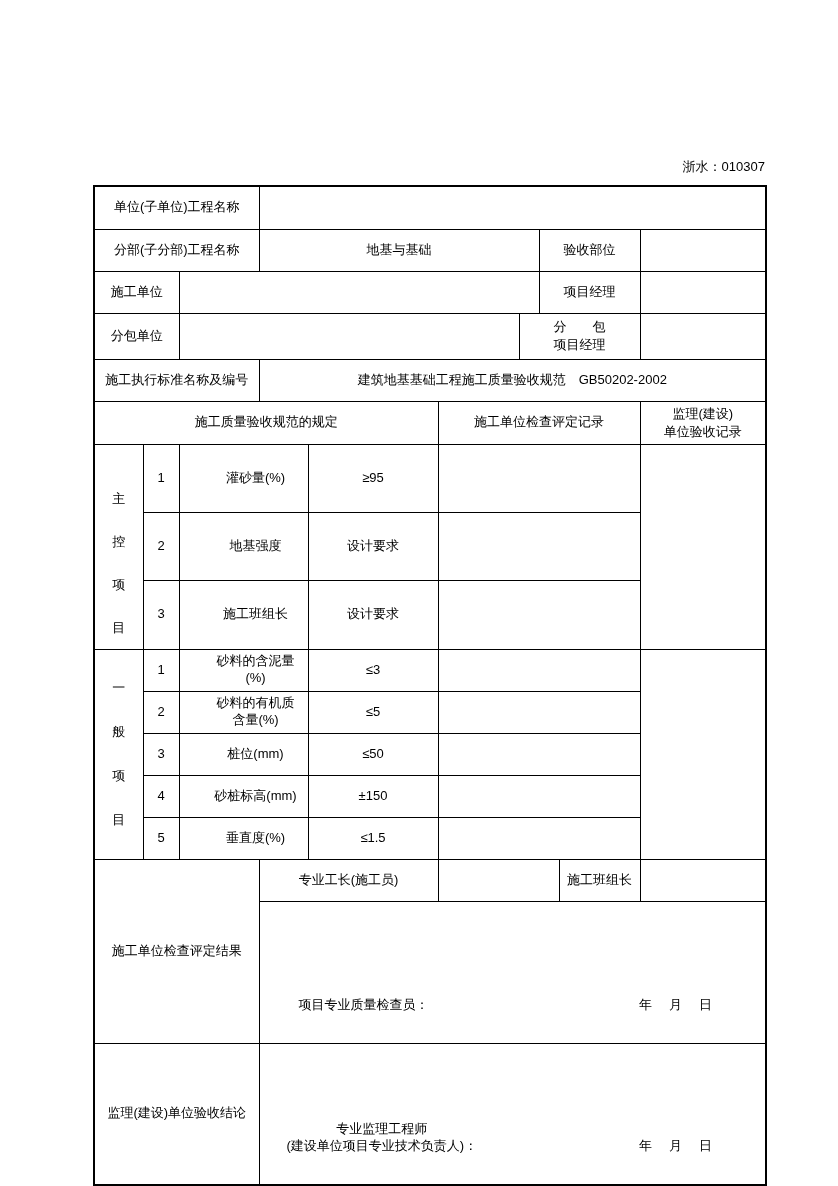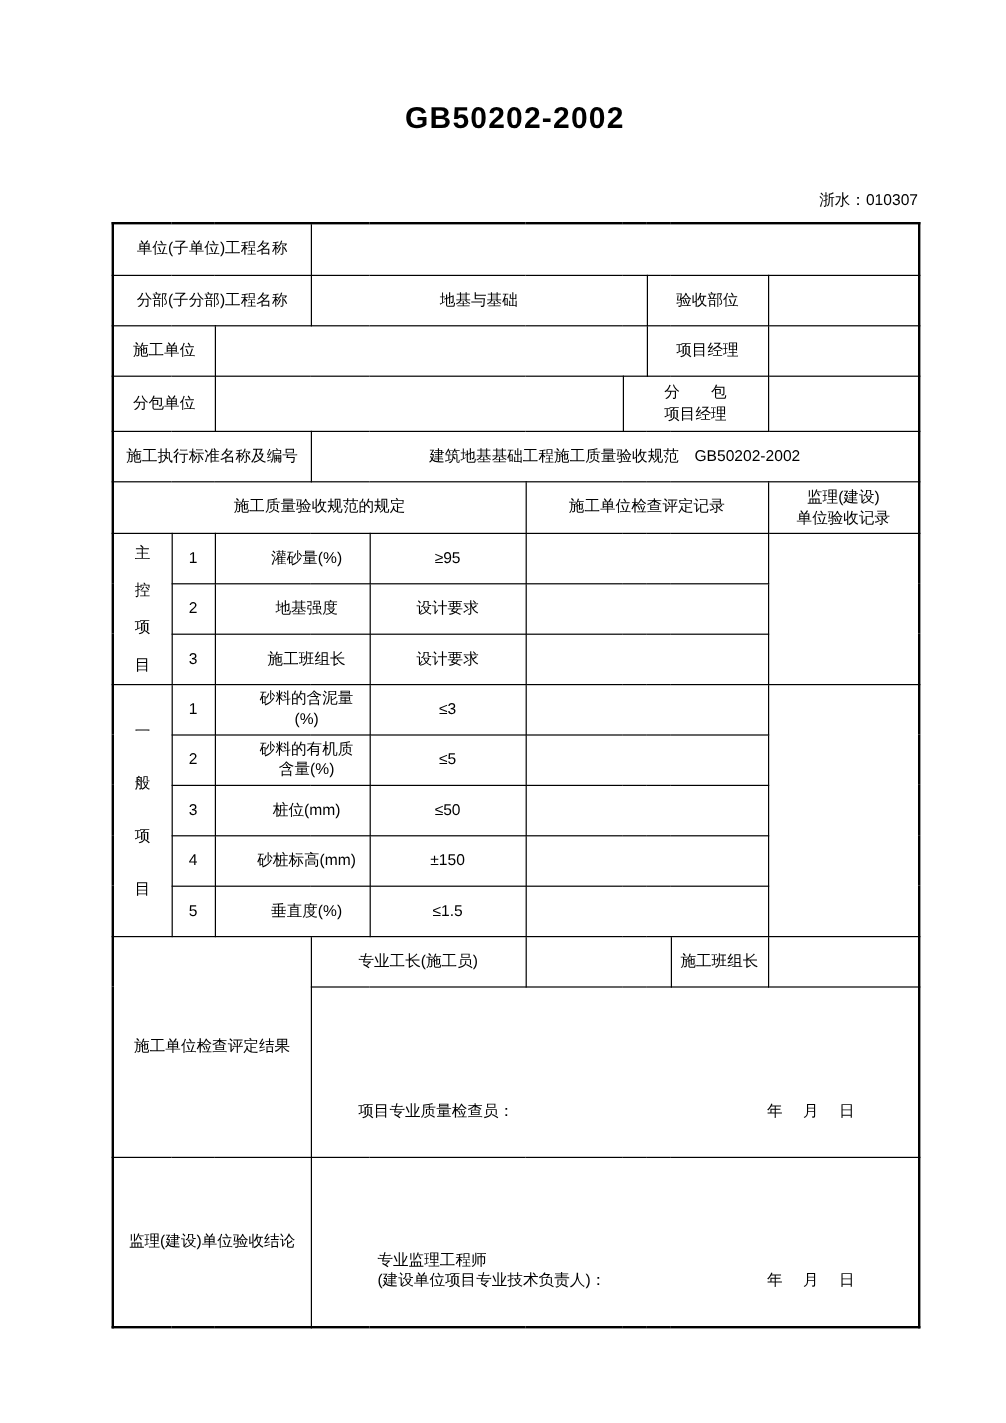--- a/index.html
+++ b/index.html
@@ -24,33 +24,32 @@
     font-size:13px;
     text-align:center;
     vertical-align:middle;
     overflow:hidden;
     line-height:1.3;
   }
   tr.h43{height:43px;padding-left:16px;} tr.h42{height:42px;} tr.h46{height:46px;} tr.h142{height:142px;}
   .two-line{line-height:1.35;}
   .item-name{white-space:pre-line;padding-left:27px;}
   .vlabel{display:inline-block;width:15px;word-break:break-all;font-size:13px;}
-  .vl-main{line-height:31px;}
+  .vl-main{line-height:43px;margin-top:32px;}
   .vl-gen{line-height:44px;}
   td.sig-cell{vertical-align:bottom;padding:17px;}
   .sig-row{display:flex;justify-content:space-between;align-items:flex-end;padding:0 34px 12px 22px;}
   .sig-row2{display:flex;justify-content:space-between;align-items:flex-end;padding:0 34px 12px 10px;}
-  .sig-center{text-align:left;line-height:1.35;margin-left:28px;}
+  .sig-center{text-align:center;line-height:1.35;}
   .date{white-space:pre;letter-spacing:2px;}
 </style>
 </head>
 <body>
 
 <div class="titles">
-  <div class="title-sub">GB50202-2002</div>
 </div>
 <div class="doc-code">浙水：010307</div>
 
 <table class="form">
   <colgroup>
     <col style="width:49px">
       <col style="width:36px">
       <col style="width:80px">
     <col style="width:49px">
       <col style="width:130px">

